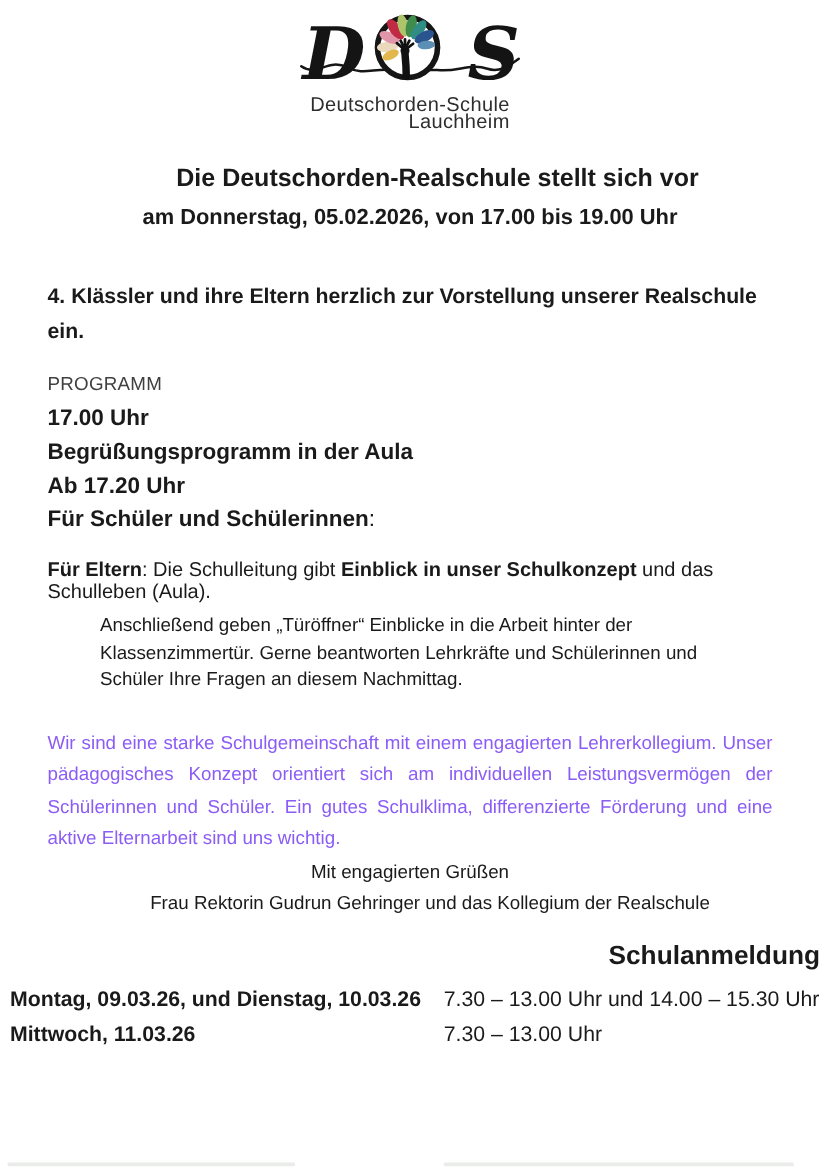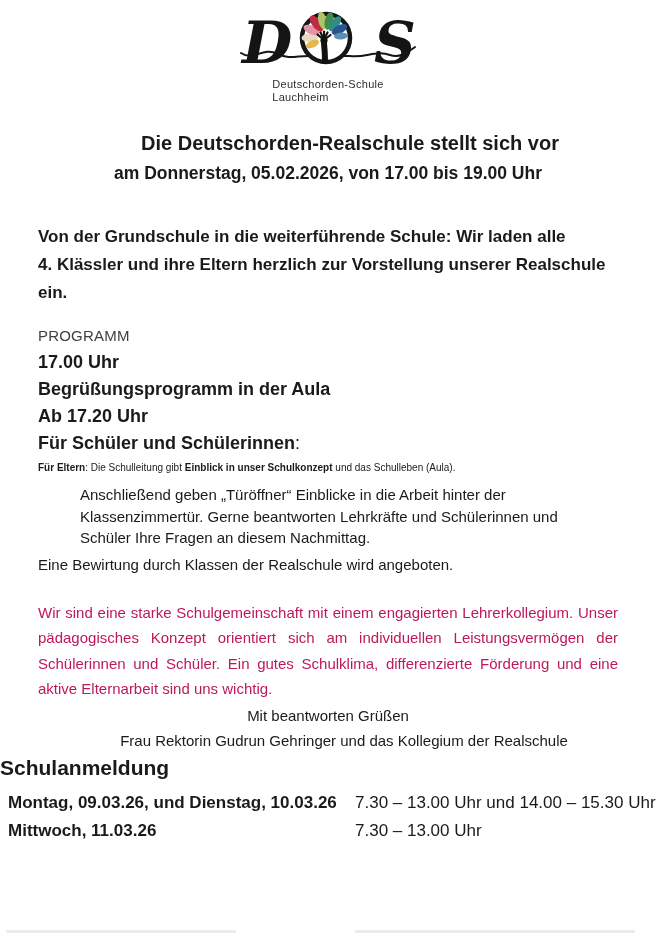--- a/index.html
+++ b/index.html
@@ -6,51 +6,51 @@
   body{
     width:656px;height:939px;background:#ffffff;overflow:hidden;position:relative;
     font-family:"Liberation Sans", sans-serif;color:#1a1a1a;
     -webkit-font-smoothing:antialiased;
   }
   .page{position:absolute;inset:0;}
 
   
   .logo-wrap{width:100%;display:flex;flex-direction:column;align-items:center;margin-top:6px;}
   .logo-svg{display:block;}
-  .logo-caption{margin-top:2px;text-align:left;font-size:11px;line-height:13px;
+  .logo-caption{margin-top:2px;text-align:right;font-size:16px;line-height:13px;
     color:#2e2e2e;letter-spacing:0.3px;}
   .logo-letter{font-family:"DejaVu Serif", serif;font-style:italic;font-weight:bold;}
 
   
   .title{margin:28px 0 0;text-align:center;font-size:20px;font-weight:bold;line-height:23px;padding-left:44px;}
   .subtitle{margin:8px 0 0;text-align:center;font-size:17.5px;font-weight:bold;line-height:20px;}
 
   
   .intro{margin:40px 38px 0;font-size:17px;font-weight:bold;line-height:28px;}
   .intro span{display:block;}
 
   
   .prog-label{margin:20px 0 0 38px;font-size:15px;color:#404040;letter-spacing:0.2px;}
   .prog-line{margin:10px 0 0 38px;font-size:18px;font-weight:bold;line-height:17px;}
   .prog-line .normal{font-weight:normal;}
   .indent-para{margin:8px 45px 0 80px;font-size:15px;line-height:21.5px;font-weight:normal;}
-  .mixed-line{margin:7px 4px 0 38px;font-size:10px;line-height:17px;}
+  .mixed-line{margin:24px 4px 0 38px;font-size:16px;line-height:17px;}
   .mixed-line b{font-weight:bold;}
   .plain-line{margin:7px 38px 0 38px;font-size:15px;line-height:17px;}
 
   
-  .about{margin:27px 38px 0;font-size:15px;line-height:25.5px;color:#be185d;
+  .about{margin:27px 38px 0;font-size:15px;line-height:25.5px;color:#8b5cf6;
     text-align:justify;}
 
   
   .closing-line{margin:5px 0 0;text-align:center;font-size:15px;line-height:17px;}
   .closing-line + .closing-line{margin-top:8px;padding-left:32px;}
 
   
-  .reg-title{margin:7px 0 0;text-align:left;font-size:21px;font-weight:bold;line-height:24px;}
+  .reg-title{margin:22px 0 0;text-align:right;font-size:21px;font-weight:bold;line-height:24px;}
   .reg-table{margin:14px 0 0 8px;}
   .reg-row{display:grid;grid-template-columns:347px auto;margin-bottom:11px;
     font-size:17px;line-height:17px;}
   .reg-date{font-weight:bold;}
   .reg-time{font-weight:normal;}
 
   
   .artifact{position:absolute;height:3px;background:#e7eae7;opacity:0.9;border-radius:1px;}
   .artifact.a1{left:6px;bottom:6px;width:230px;}
   .artifact.a2{left:355px;bottom:6px;width:280px;}
@@ -96,42 +96,40 @@
     <div class="logo-caption">
       <span>Deutschorden-Schule</span><br>
       <span>Lauchheim</span>
     </div>
   </div>
 
   <h1 class="title">Die Deutschorden-Realschule stellt sich vor</h1>
   <h2 class="subtitle">am Donnerstag, 05.02.2026, von 17.00 bis 19.00 Uhr</h2>
 
   <p class="intro">
-    <span>Von der Grundschule in die weiterführende Schule: Wir laden alle</span>
     <span>4. Klässler und ihre Eltern herzlich zur Vorstellung unserer Realschule ein.</span>
   </p>
 
   <div>
     <div class="prog-label">PROGRAMM</div>
     <div class="prog-line">17.00 Uhr</div>
     <div class="prog-line">Begrüßungsprogramm in der Aula</div>
     <div class="prog-line">Ab 17.20 Uhr</div>
     <div class="prog-line"><span>Für Schüler und Schülerinnen</span><span class="normal">:</span></div>
 
 
     <p class="mixed-line"><b>Für Eltern</b><span>: Die Schulleitung gibt </span><b>Einblick in unser Schulkonzept</b><span> und das Schulleben (Aula).</span></p>
 
     <p class="indent-para">Anschließend geben „Türöffner“ Einblicke in die Arbeit hinter der Klassenzimmertür. Gerne beantworten Lehrkräfte und Schülerinnen und Schüler Ihre Fragen an diesem Nachmittag.</p>
 
-    <p class="plain-line">Eine Bewirtung durch Klassen der Realschule wird angeboten.</p>
   </div>
 
   <p class="about">Wir sind eine starke Schulgemeinschaft mit einem engagierten Lehrerkollegium. Unser pädagogisches Konzept orientiert sich am individuellen Leistungsvermögen der Schülerinnen und Schüler. Ein gutes Schulklima, differenzierte Förderung und eine aktive Elternarbeit sind uns wichtig.</p>
 
-  <p class="closing-line">Mit beantworten Grüßen</p>
+  <p class="closing-line">Mit engagierten Grüßen</p>
   <p class="closing-line">Frau Rektorin Gudrun Gehringer und das Kollegium der Realschule</p>
 
   <h2 class="reg-title">Schulanmeldung</h2>
   <div class="reg-table">
     <div class="reg-row">
       <span class="reg-date">Montag, 09.03.26, und Dienstag, 10.03.26</span>
       <span class="reg-time">7.30 – 13.00 Uhr und 14.00 – 15.30 Uhr</span>
     </div>
     <div class="reg-row">
       <span class="reg-date">Mittwoch, 11.03.26</span>

